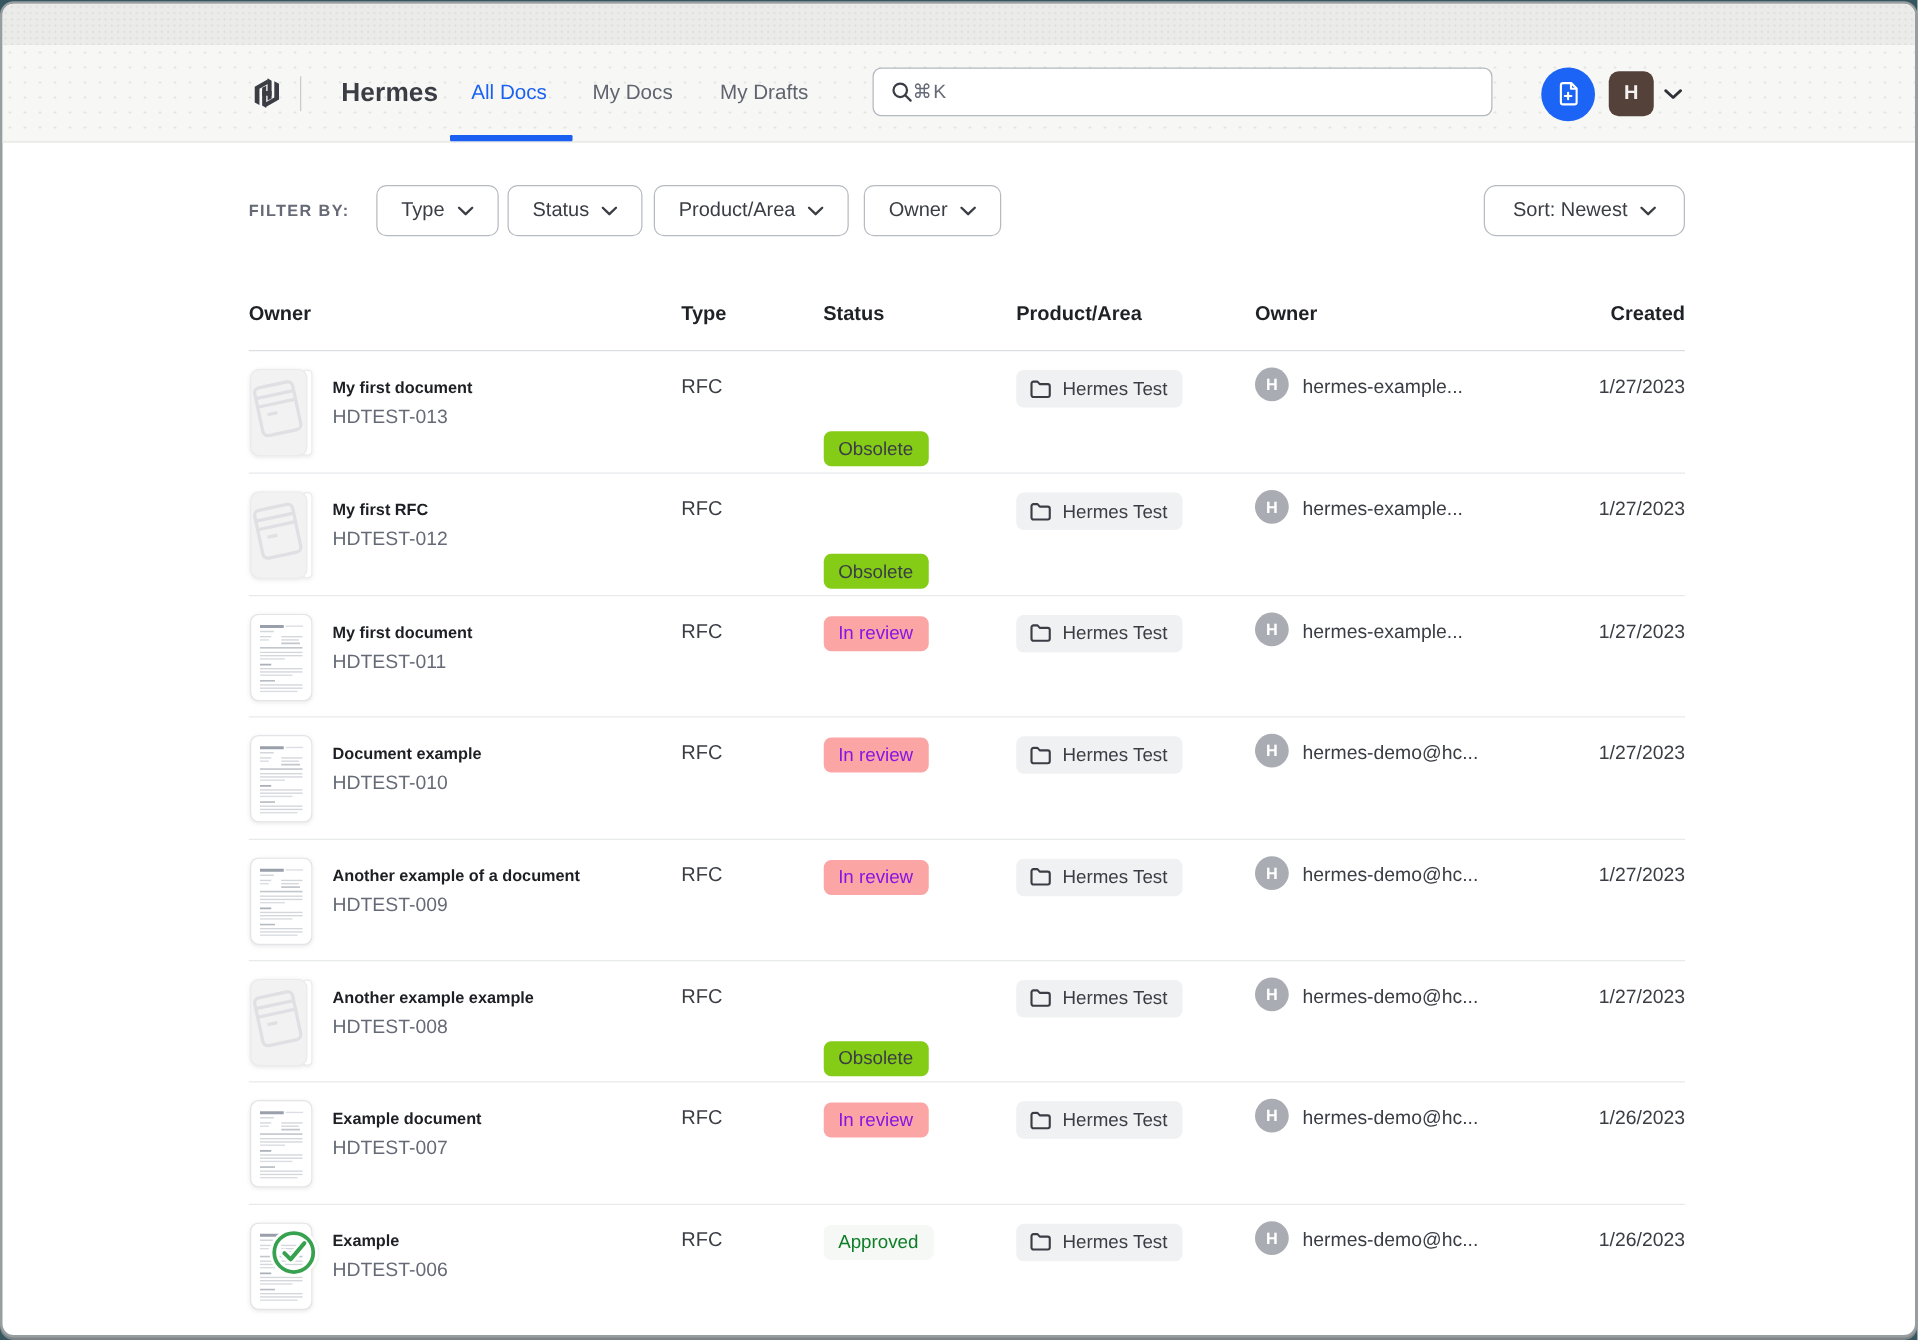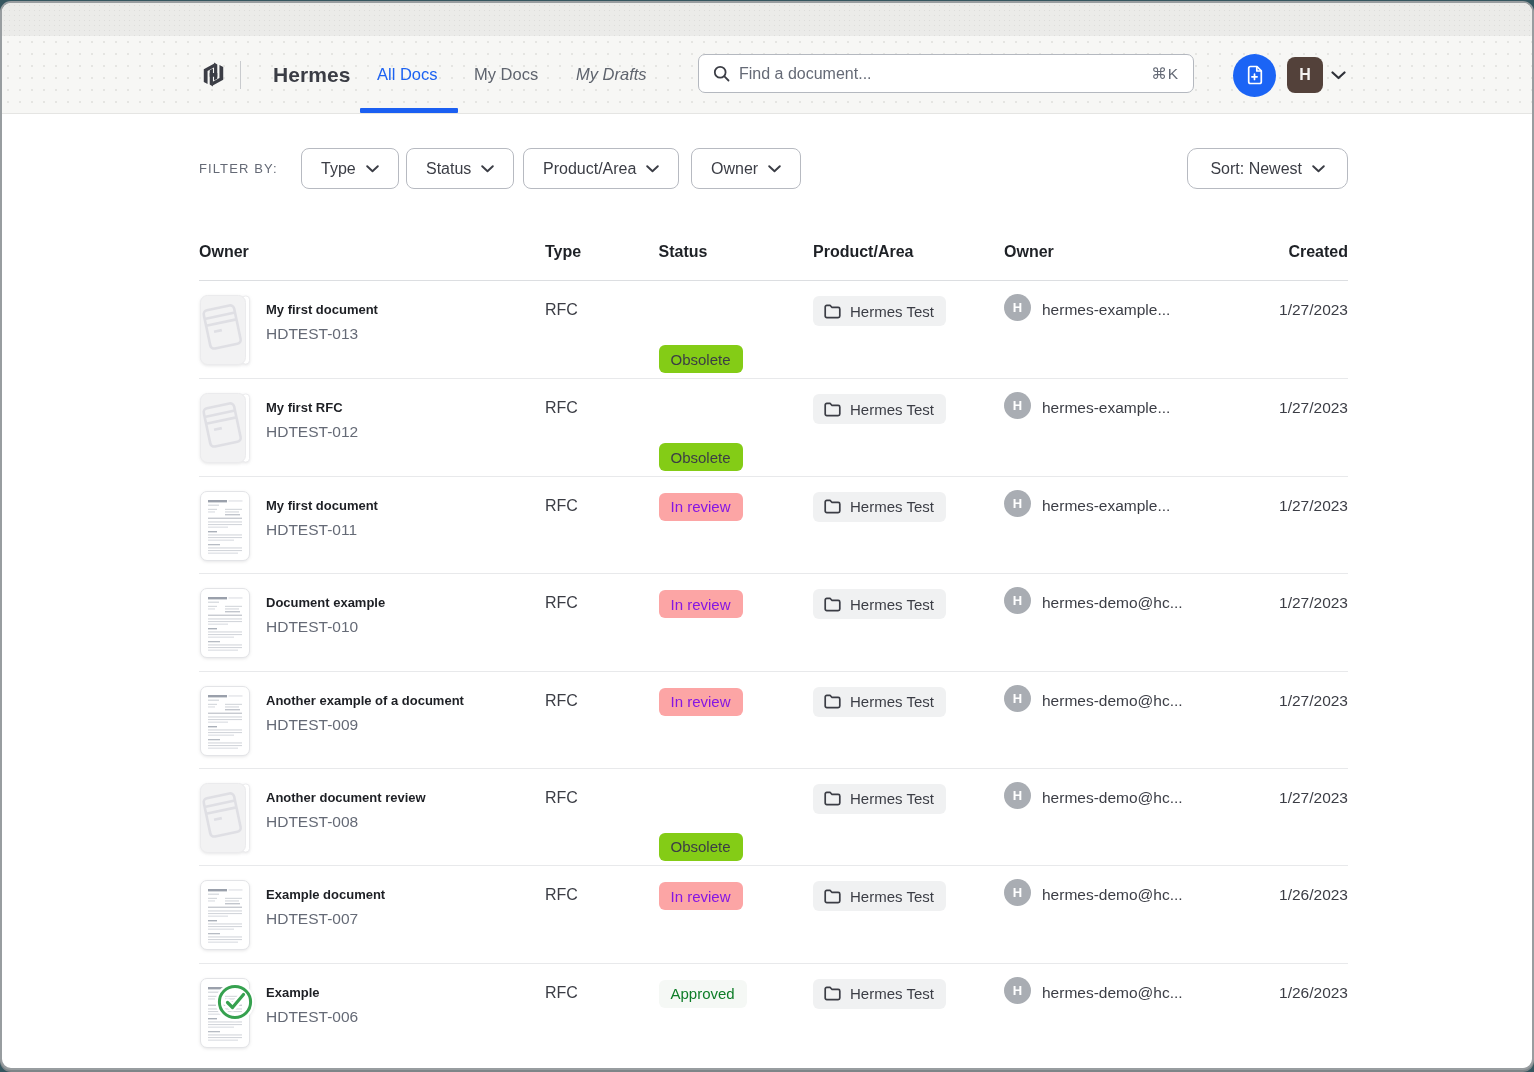--- a/index.html
+++ b/index.html
@@ -33,21 +33,21 @@
   }
   .brand { position:absolute; left:198px; top:0; height:100%; display:flex; align-items:center; }
   .brand .logo { width:27px; height:27px; display:block; }
   .brand .divider { width:1px; height:28px; background:#c9cbce; margin-left:13px; }
   .brand .brand-name { margin-left:32px; font-size:21px; font-weight:700; color:#3b3d45; letter-spacing:0.1px;text-align:center; }
   .nav { position:absolute; top:0; left:0; right:0; height:100%; }
   .nav-item { position:absolute; top:0; height:100%; display:flex; align-items:center; font-size:16.5px; color:#5f646e; cursor:pointer; white-space:nowrap; }
   .nav-item.active { color:#1c62f2; font-weight:400; }
   .nav .nav-item:nth-of-type(1) { left:375px; }
   .nav .nav-item:nth-of-type(2) { left:472px; }
-  .nav .nav-item:nth-of-type(3) { left:574px;font-style:italic; }
+  .nav .nav-item:nth-of-type(3) { left:574px; }
   .tab-underline { position:absolute; left:358px; bottom:0; width:98px; height:5px; background:#1b5ff2; border-radius:1px; }
   .search {
     position:absolute; left:696px; top:18px; width:496px; height:39px;
     background:#fff; border:1px solid #b4b8bf; border-radius:7px;
     display:flex; align-items:center; padding:0 14px;
   }
   .search .search-icon { flex:0 0 auto; display:block; }
   .search input {
     flex:1 1 auto; border:none; outline:none; background:transparent;
     font-family:inherit; font-size:16px; color:#3b3d45; margin-left:9px;
@@ -63,21 +63,21 @@
     position:absolute; left:1285px; top:21px; width:36px; height:36px;
     background:#53413a; border-radius:8px; cursor:pointer;
     display:flex; align-items:center; justify-content:center;
     color:#f4f2f1; font-size:16px; font-weight:600;
   }
   .user-caret { position:absolute; left:1329px; top:0; height:78px; display:flex; align-items:center; cursor:pointer; }
 
   
   .filter-label {
     position:absolute; left:197px; top:158px;
-    font-size:13px; font-weight:400; letter-spacing:1.1px; color:#656a76;
+    font-size:13px; font-weight:700; letter-spacing:1.1px; color:#656a76;
   }
   .filter-btn {
     position:absolute; top:145px; height:41px; white-space:nowrap;
     background:#fff; border:1px solid #b7bac1; border-radius:8px;
     display:flex; align-items:center; justify-content:center;
     padding:0 19px; gap:10px; cursor:pointer;
     font-size:16px; color:#3b3d45;
   }
   .filter-buttons .filter-btn:nth-of-type(1) { left:299px; }
   .filter-buttons .filter-btn:nth-of-type(2) { left:404px; }
@@ -163,21 +163,20 @@
 
         <span class="nav-item inactive">My Drafts</span>
       </nav>
     <div class="tab-underline"></div>
 
     <div class="search">
       <svg class="search-icon" width="17" height="17" viewBox="0 0 17 17" fill="none" aria-hidden="true">
         <circle cx="7.2" cy="7.2" r="5.4" stroke="#3b3d45" stroke-width="1.8"></circle>
         <line x1="11.4" y1="11.4" x2="15.5" y2="15.5" stroke="#3b3d45" stroke-width="1.8" stroke-linecap="round"></line>
       </svg>
-      <input type="text" placeholder="Find a document..." style="">
       <span class="kbd-hint">⌘K</span>
     </div>
 
     <button class="new-doc-btn">
       <svg width="22" height="22" viewBox="0 0 22 22" fill="none" aria-hidden="true">
         <path d="M13 2.5 H6.5 A1.8 1.8 0 0 0 4.7 4.3 V17.7 A1.8 1.8 0 0 0 6.5 19.5 H15.5 A1.8 1.8 0 0 0 17.3 17.7 V6.8 Z" stroke="#ffffff" stroke-width="1.7" stroke-linejoin="round"></path>
         <path d="M12.8 2.7 V7 H17.1" stroke="#ffffff" stroke-width="1.7" stroke-linejoin="round"></path>
         <path d="M10.5 10.2 V15.4 M7.9 12.8 H13.1" stroke="#ffffff" stroke-width="1.7" stroke-linecap="round"></path>
       </svg>
     </button>
@@ -447,21 +446,21 @@
               <g transform="rotate(-12 22 31)" fill="none" stroke="#dfdfe4" stroke-width="2.6">
                 <rect x="6.5" y="12.5" width="31" height="39" rx="4"></rect>
                 <line x1="6.5" y1="20.5" x2="37.5" y2="20.5"></line>
                 <line x1="6.5" y1="27.5" x2="37.5" y2="27.5"></line>
                 <line x1="13" y1="35" x2="21" y2="35"></line>
               </g>
             </svg>
 
           </div>
           <div class="doc-name">
-            <div class="doc-title">Another document review</div>
+            <div class="doc-title">Another example example</div>
             <div class="doc-number">HDTEST-008</div>
           </div>
           <span class="doc-type">RFC</span>
           <span class="status-badge neutral">Obsolete</span>
           <span class="product-badge">
             <svg width="17" height="15" viewBox="0 0 17 15" fill="none" aria-hidden="true">
               <path d="M1.2 3.6 V2.9 A1.6 1.6 0 0 1 2.8 1.3 H6 L7.8 3.3 H14.2 A1.6 1.6 0 0 1 15.8 4.9 V12 A1.6 1.6 0 0 1 14.2 13.6 H2.8 A1.6 1.6 0 0 1 1.2 12 Z" stroke="#3b3d45" stroke-width="1.7" stroke-linejoin="round"></path>
             </svg>
             <span>Hermes Test</span>
           </span>

